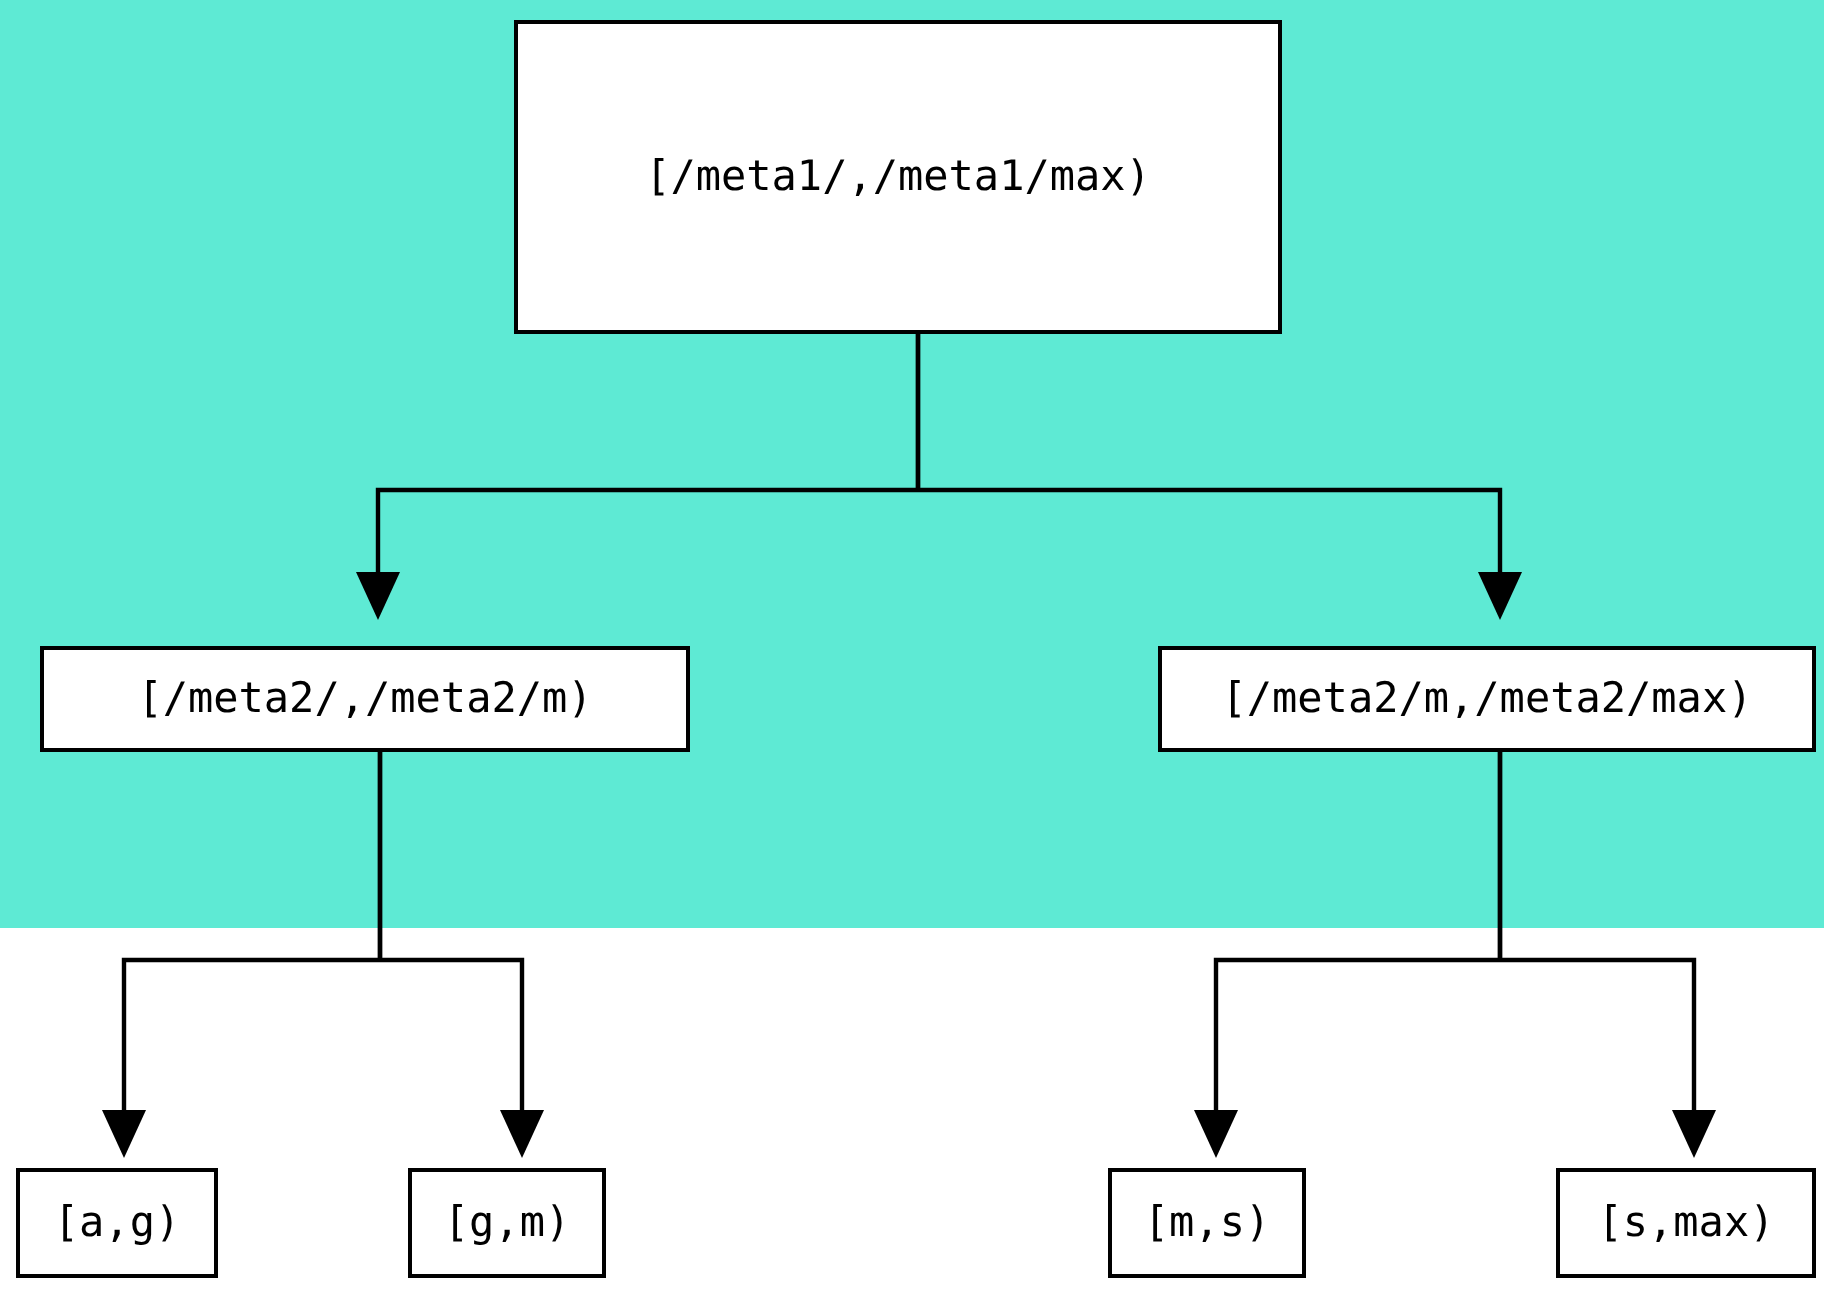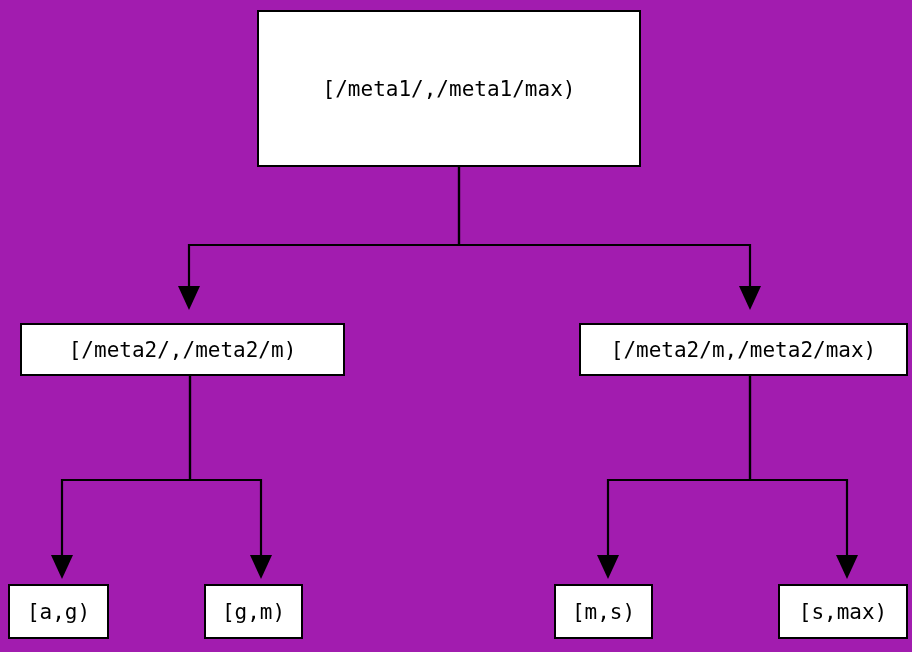--- a/index.html
+++ b/index.html
@@ -10,22 +10,22 @@
   }
   body {
     width: 912px;
     height: 652px;
     font-family: "DejaVu Sans Mono", "Liberation Mono", monospace;
     overflow: hidden;
   }
   #diagram-root {
     position: relative;
     width: 912px;
-    height: 652px;
-    background: #a21caf;
+    height: 464px;
+    background: #5eead4;
   }
   svg.tree-canvas {
     display: block;
     width: 912px;
     height: 652px;
   }
   .node-box {
     fill: #ffffff;
     stroke: #000000;
     stroke-width: 2;

